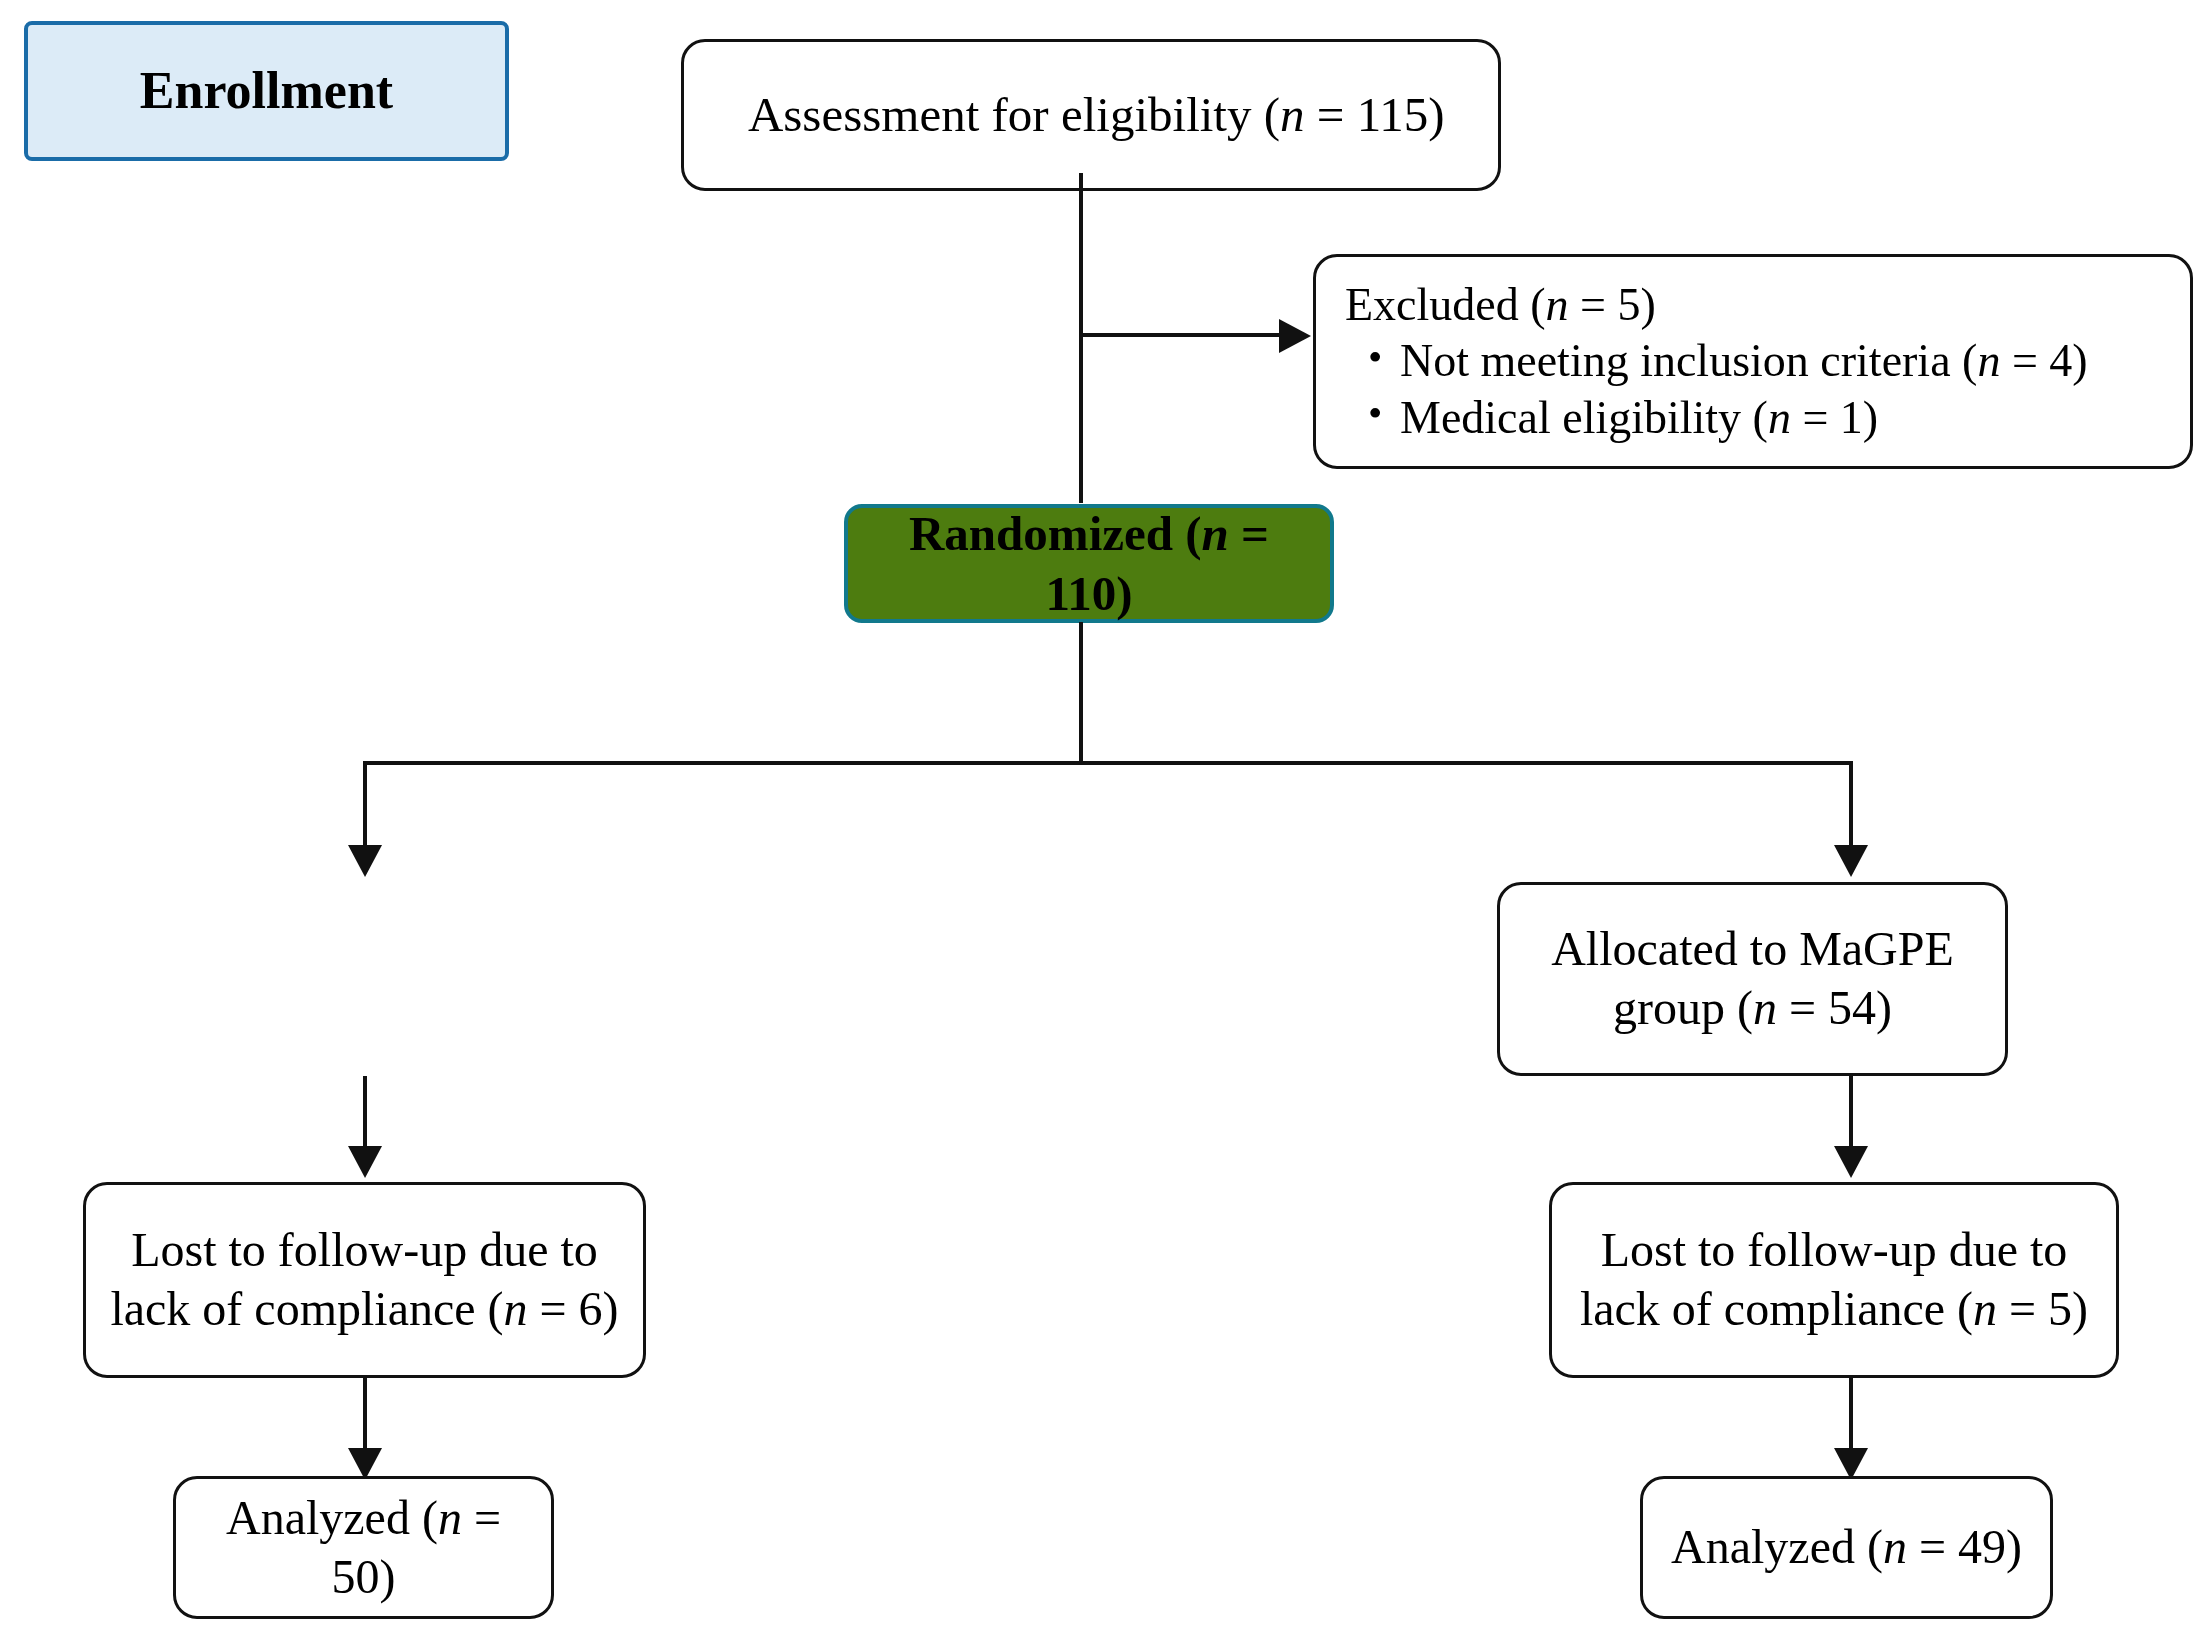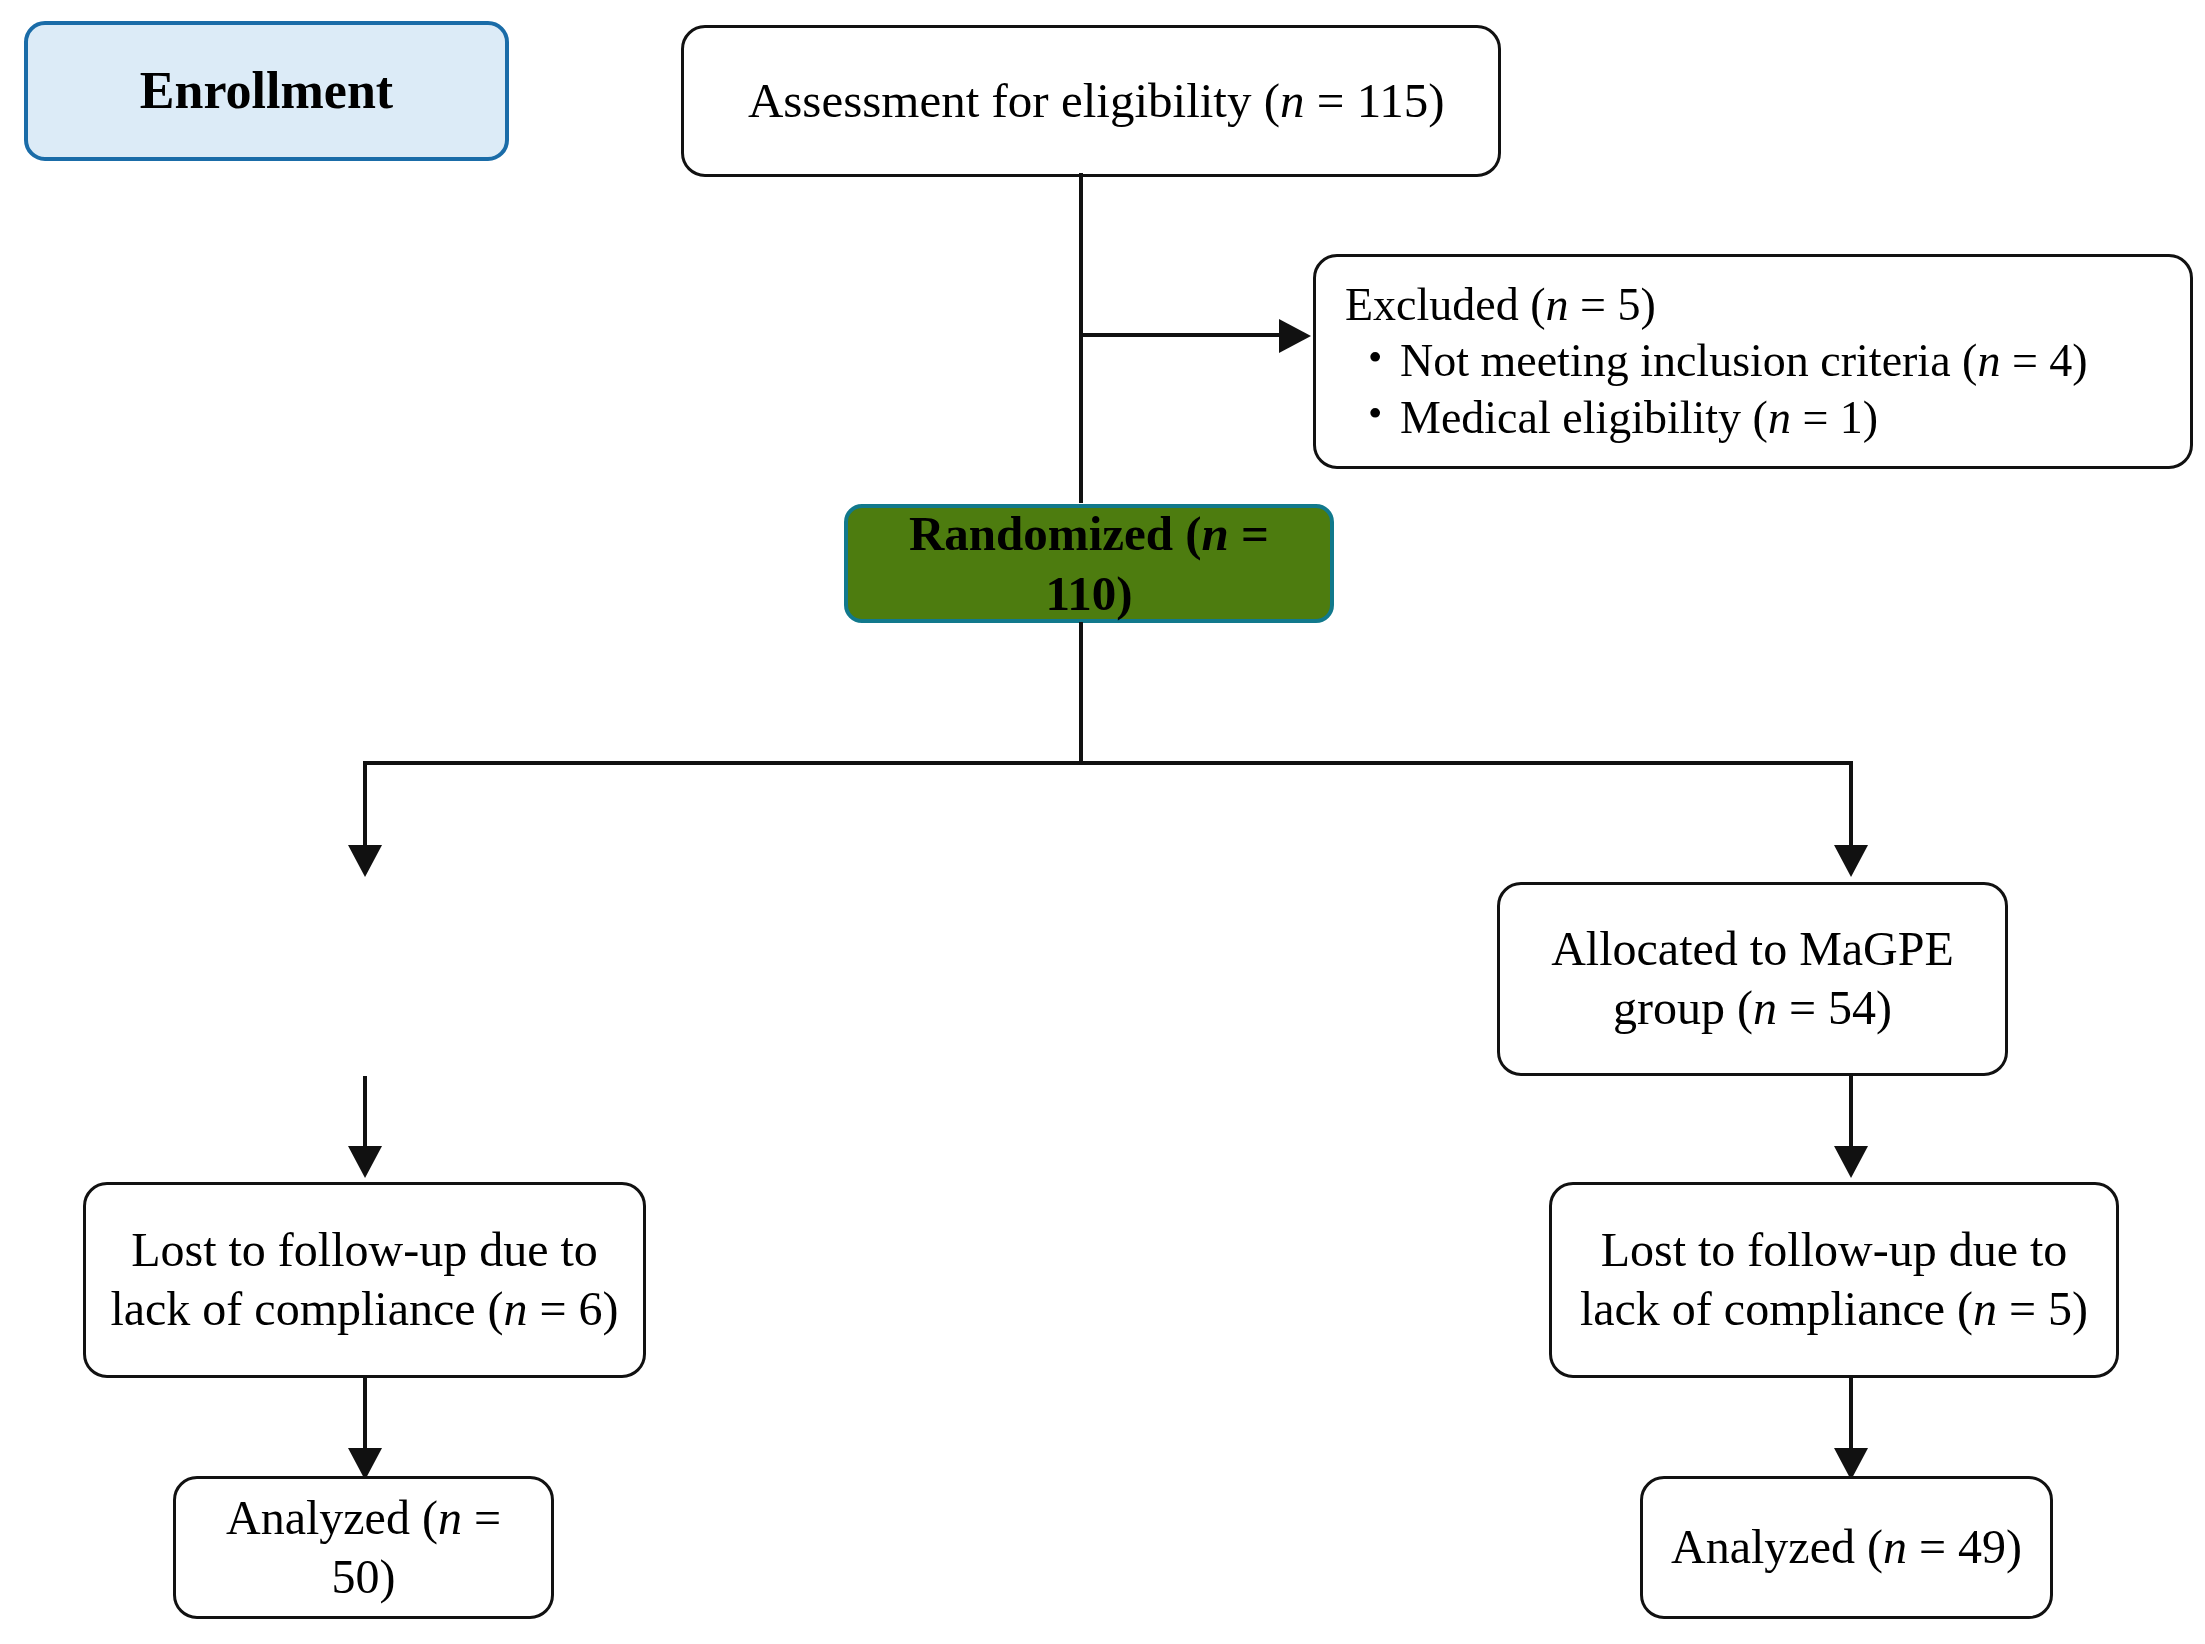--- a/index.html
+++ b/index.html
@@ -41,21 +41,21 @@
   .node.left-align {
     justify-content: flex-start;
     text-align: left;
     padding-left: 29px;
   }
 
   
   .node.blue-head {
     background: #dcebf7;
     border: 4.2px solid #1a6ca8;
-    border-radius: 21px;
+    border-radius: 8px;
     font-weight: bold;
   }
   .node.blue-rand {
     background: #4d7c0f;
     border: 4.2px solid #11798c;
     border-radius: 18px;
     font-weight: bold;
   }
 
   
@@ -115,21 +115,21 @@
 </style>
 </head>
 <body>
 
 <div id="canvas">
 
   <div class="node blue-head fs-head" style="left:24px; top:21px; width:485px; height:140px;">
     <span class="txt">Enrollment</span>
   </div>
 
-  <div class="node fs-big" style="left:681px; top:25px; width:820px; height:152px;padding-left:26px;">
+  <div class="node fs-big" style="left:681px; top:39px; width:820px; height:152px;padding-left:26px;">
     <span class="txt"><span>Assessment for eligibility (</span><span class="it">n</span><span> = 115)</span></span>
   </div>
 
   <div class="vline" style="left:1079px; top:173px; height:330px;"></div>
 
   <div class="hline" style="left:1079px; top:333px; width:203px;"></div>
   <div class="arrow-right" style="left:1279px; top:319px;"></div>
 
   <div class="node left-align fs-excl" style="left:1313px; top:254px; width:880px; height:215px;">
     <div class="excl-wrap">

